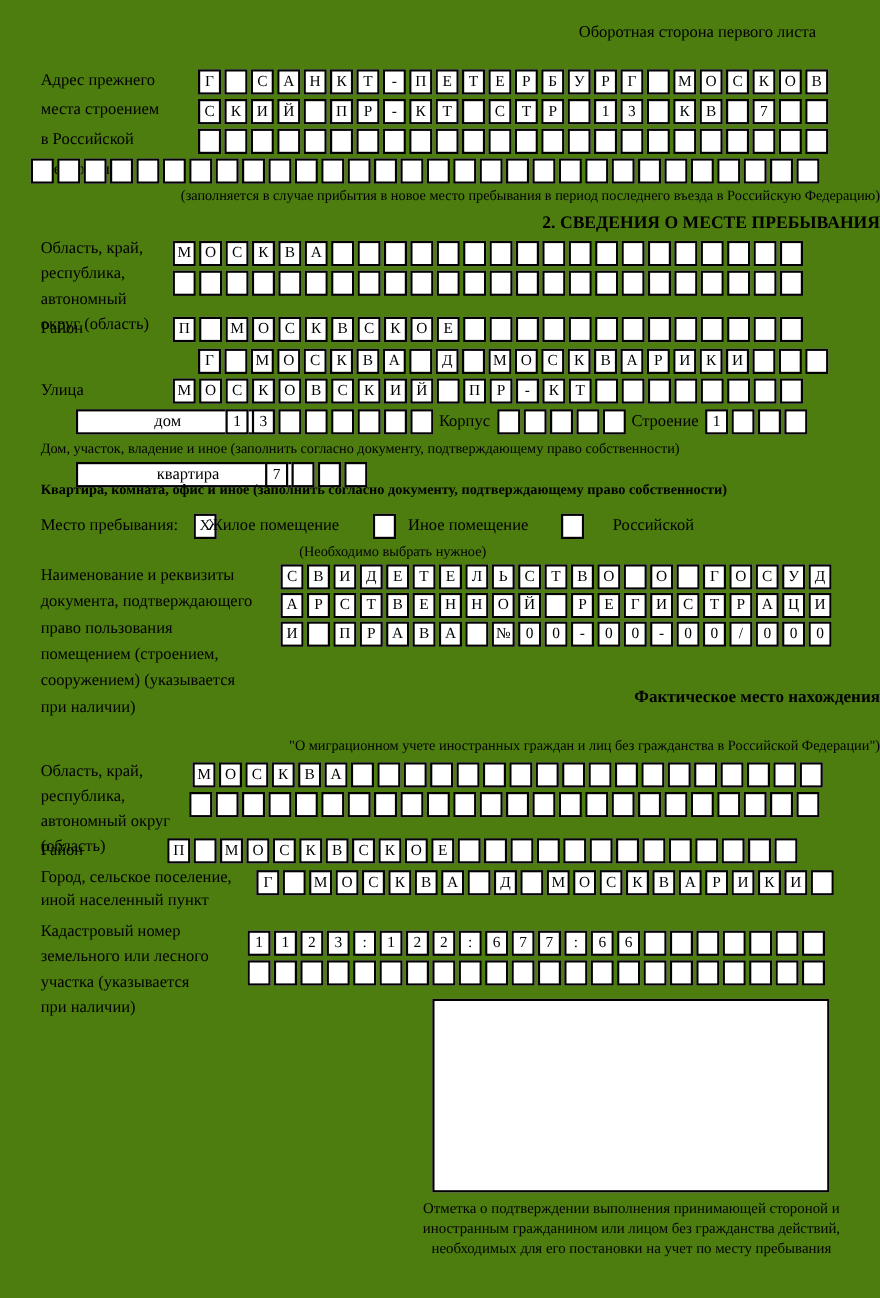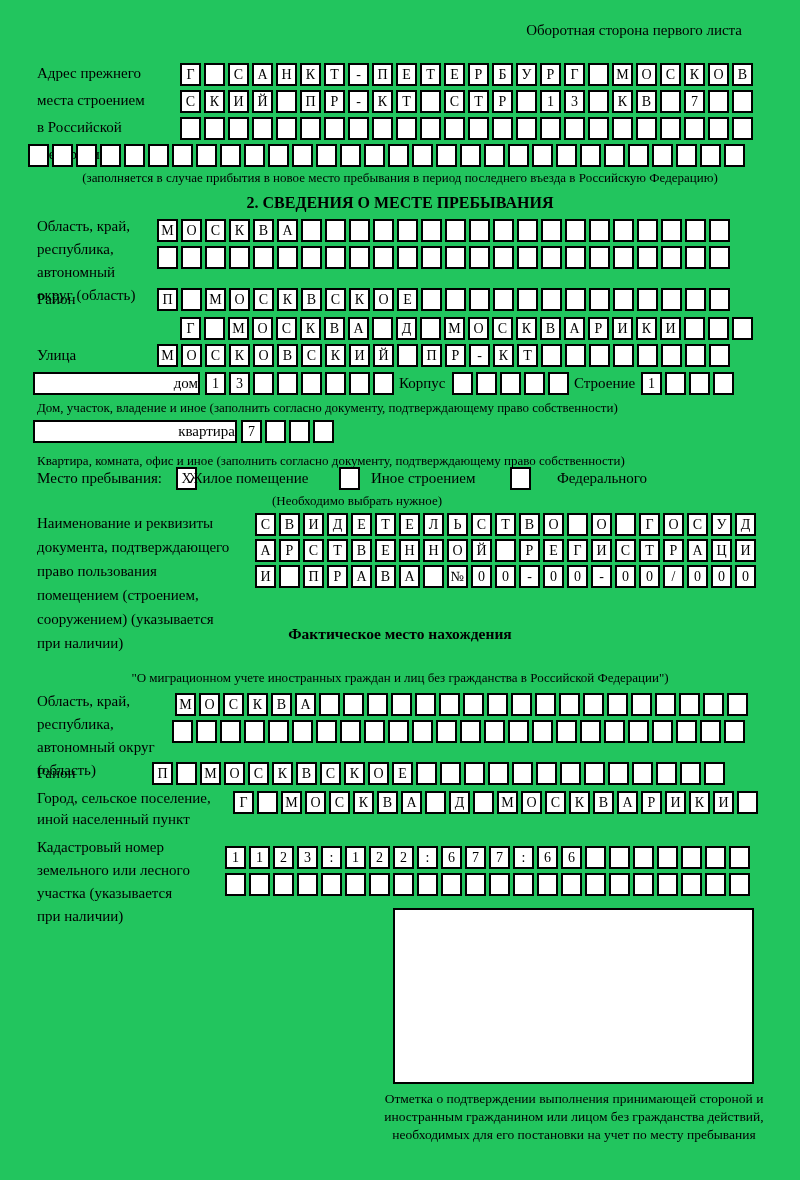--- a/index.html
+++ b/index.html
@@ -1,35 +1,35 @@
 <!DOCTYPE html>
 <html lang="ru"><head>
 <meta charset="utf-8">
 <style>
   html,body{margin:0;padding:0;background:#fff;}
   .page{
-    position:relative;width:800px;height:1180px;background:#22c55e;
+    position:relative;width:800px;height:1180px;background:#4d7c0f;
     font-family:"Liberation Serif","DejaVu Serif",serif;color:#000;overflow:hidden;
   }
   .hdr{position:absolute;top:22px;right:58px;font-size:15px;}
   .lbl{position:absolute;font-size:15px;line-height:23px;white-space:pre-line;}
   .lh27{line-height:27px;}
   .lh21{line-height:21px;}
   .lh24{line-height:24px;}
-  .ctr{position:absolute;left:0;width:100%;text-align:center;font-size:13px;}
+  .ctr{position:absolute;left:0;width:100%;text-align:right;font-size:13px;}
   .title{font-weight:bold;font-size:16px;}
   .boxrow{position:absolute;white-space:nowrap;height:23px;}
   .box{
     display:inline-block;box-sizing:border-box;width:21px;height:23px;
     border:2px solid #000;margin-right:3px;text-align:center;font-size:14px;
     line-height:19px;vertical-align:top;background:#fff;overflow:hidden;
   }
   .widecell{
     position:absolute;box-sizing:border-box;height:23px;border:2px solid #000;
-    text-align:right;font-size:15px;line-height:19px;background:#fff;
+    text-align:center;font-size:15px;line-height:19px;background:#fff;margin-left:36px;
   }
   .cap{position:absolute;font-size:13px;}
   .inline-lbl{position:absolute;font-size:15px;line-height:23px;white-space:nowrap;}
   .stamp{position:absolute;box-sizing:border-box;border:2px solid #000;background:#fff;}
   .stampcap{position:absolute;font-size:13.5px;line-height:18px;text-align:center;}
 </style>
 </head>
 <body>
 
 <div class="page">
@@ -66,29 +66,29 @@
   <div class="widecell" style="left:33px;top:372px;width:167px;">дом</div>
   <div class="boxrow" style="left:205px;top:372px;"><span class="box">1</span><span class="box">3</span><span class="box"></span><span class="box"></span><span class="box"></span><span class="box"></span><span class="box"></span><span class="box"></span></div>
   <div class="inline-lbl" style="left:399px;top:372px;">Корпус</div>
   <div class="boxrow" style="left:452px;top:372px;"><span class="box"></span><span class="box"></span><span class="box"></span><span class="box"></span><span class="box"></span></div>
   <div class="inline-lbl" style="left:574px;top:372px;">Строение</div>
   <div class="boxrow" style="left:641px;top:372px;"><span class="box">1</span><span class="box"></span><span class="box"></span><span class="box"></span></div>
   <div class="cap" style="left:37px;top:400px;">Дом, участок, владение и иное (заполнить согласно документу, подтверждающему право собственности)</div>
 
   <div class="widecell" style="left:33px;top:420px;width:204px;">квартира</div>
   <div class="boxrow" style="left:241px;top:420px;"><span class="box">7</span><span class="box"></span><span class="box"></span><span class="box"></span></div>
-  <div class="cap" style="left:37px;top:453px;">Квартира, комната, офис и иное (заполнить согласно документу, подтверждающему право собственности)</div>
+  <div class="cap" style="left:37px;top:437px;font-weight:bold;">Квартира, комната, офис и иное (заполнить согласно документу, подтверждающему право собственности)</div>
 
   <div class="inline-lbl" style="left:37px;top:467px;">Место пребывания:</div>
   <span class="box" style="position:absolute;left:176px;top:467px;">X</span>
   <div class="inline-lbl" style="left:189px;top:467px;">Жилое помещение</div>
   <span class="box" style="position:absolute;left:339px;top:467px;"></span>
-  <div class="inline-lbl" style="left:371px;top:467px;">Иное строением</div>
+  <div class="inline-lbl" style="left:371px;top:467px;">Иное помещение</div>
   <span class="box" style="position:absolute;left:510px;top:467px;"></span>
-  <div class="inline-lbl" style="left:557px;top:467px;">Федерального</div>
+  <div class="inline-lbl" style="left:557px;top:467px;">Российской</div>
   <div class="cap" style="left:244px;top:493px;margin-left:28px;">(Необходимо выбрать нужное)</div>
 
   <div class="lbl lh24" style="left:37px;top:511px;">Наименование и реквизиты
 документа, подтверждающего
 право пользования
 помещением (строением,
 сооружением) (указывается
 при наличии)</div>
   <div class="boxrow" style="left:255px;top:513px;"><span class="box">С</span><span class="box">В</span><span class="box">И</span><span class="box">Д</span><span class="box">Е</span><span class="box">Т</span><span class="box">Е</span><span class="box">Л</span><span class="box">Ь</span><span class="box">С</span><span class="box">Т</span><span class="box">В</span><span class="box">О</span><span class="box"></span><span class="box">О</span><span class="box"></span><span class="box">Г</span><span class="box">О</span><span class="box">С</span><span class="box">У</span><span class="box">Д</span></div>
   <div class="boxrow" style="left:255px;top:539px;"><span class="box">А</span><span class="box">Р</span><span class="box">С</span><span class="box">Т</span><span class="box">В</span><span class="box">Е</span><span class="box">Н</span><span class="box">Н</span><span class="box">О</span><span class="box">Й</span><span class="box"></span><span class="box">Р</span><span class="box">Е</span><span class="box">Г</span><span class="box">И</span><span class="box">С</span><span class="box">Т</span><span class="box">Р</span><span class="box">А</span><span class="box">Ц</span><span class="box">И</span></div>

